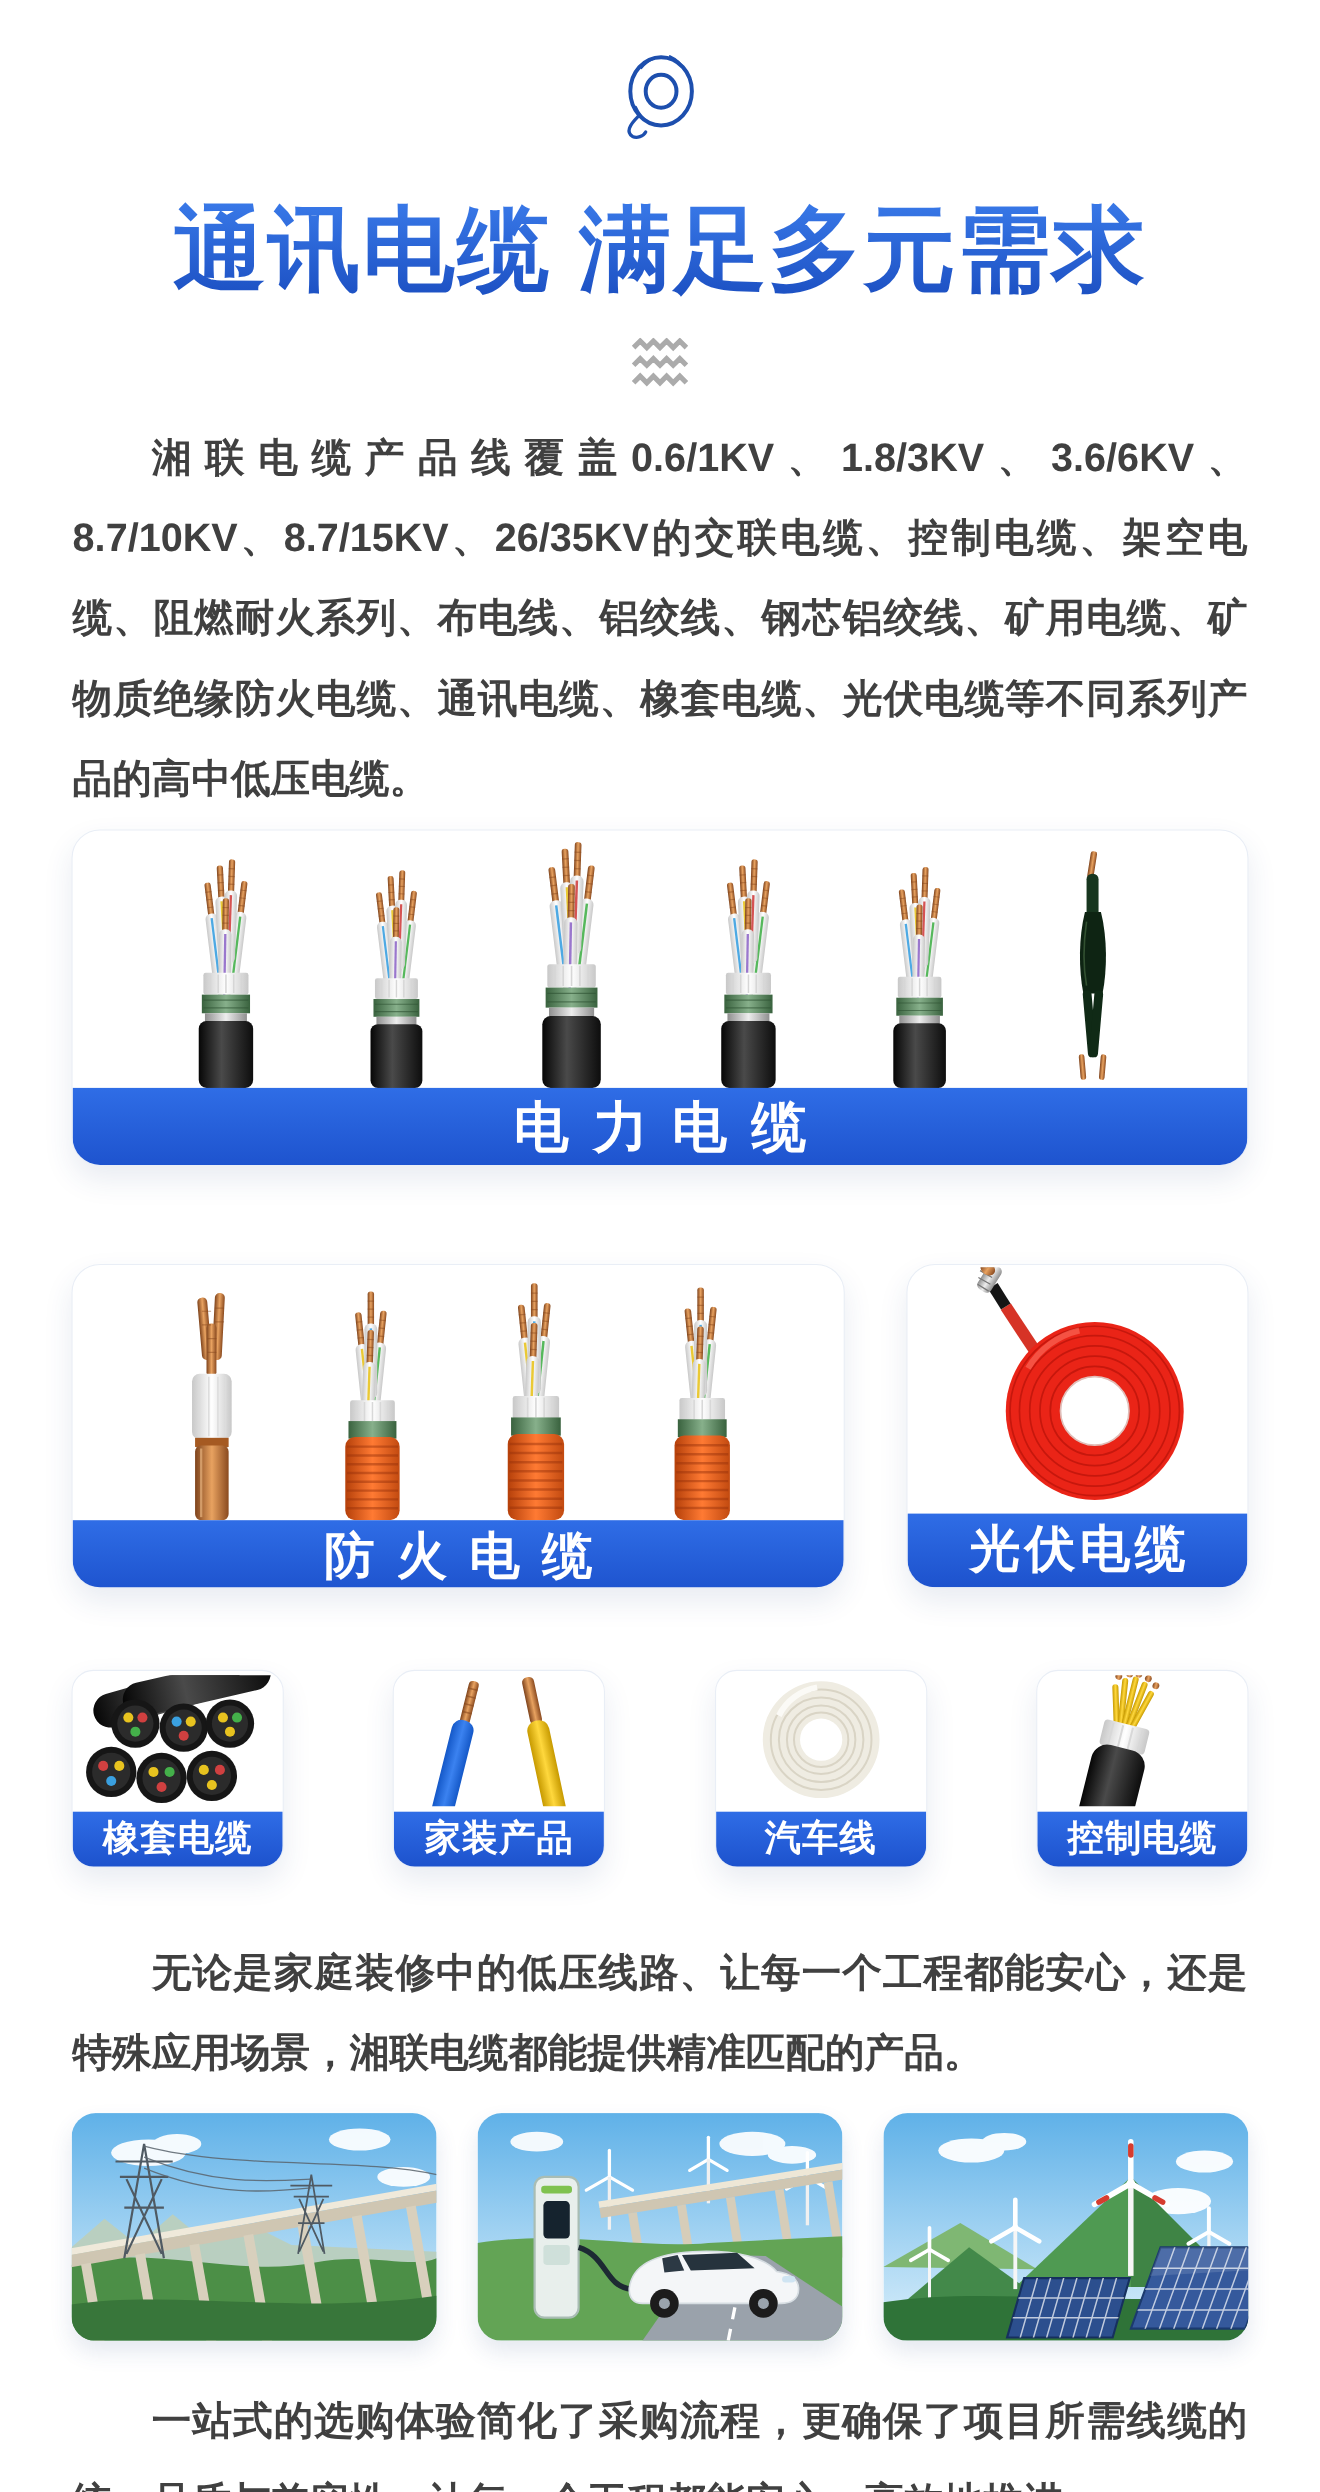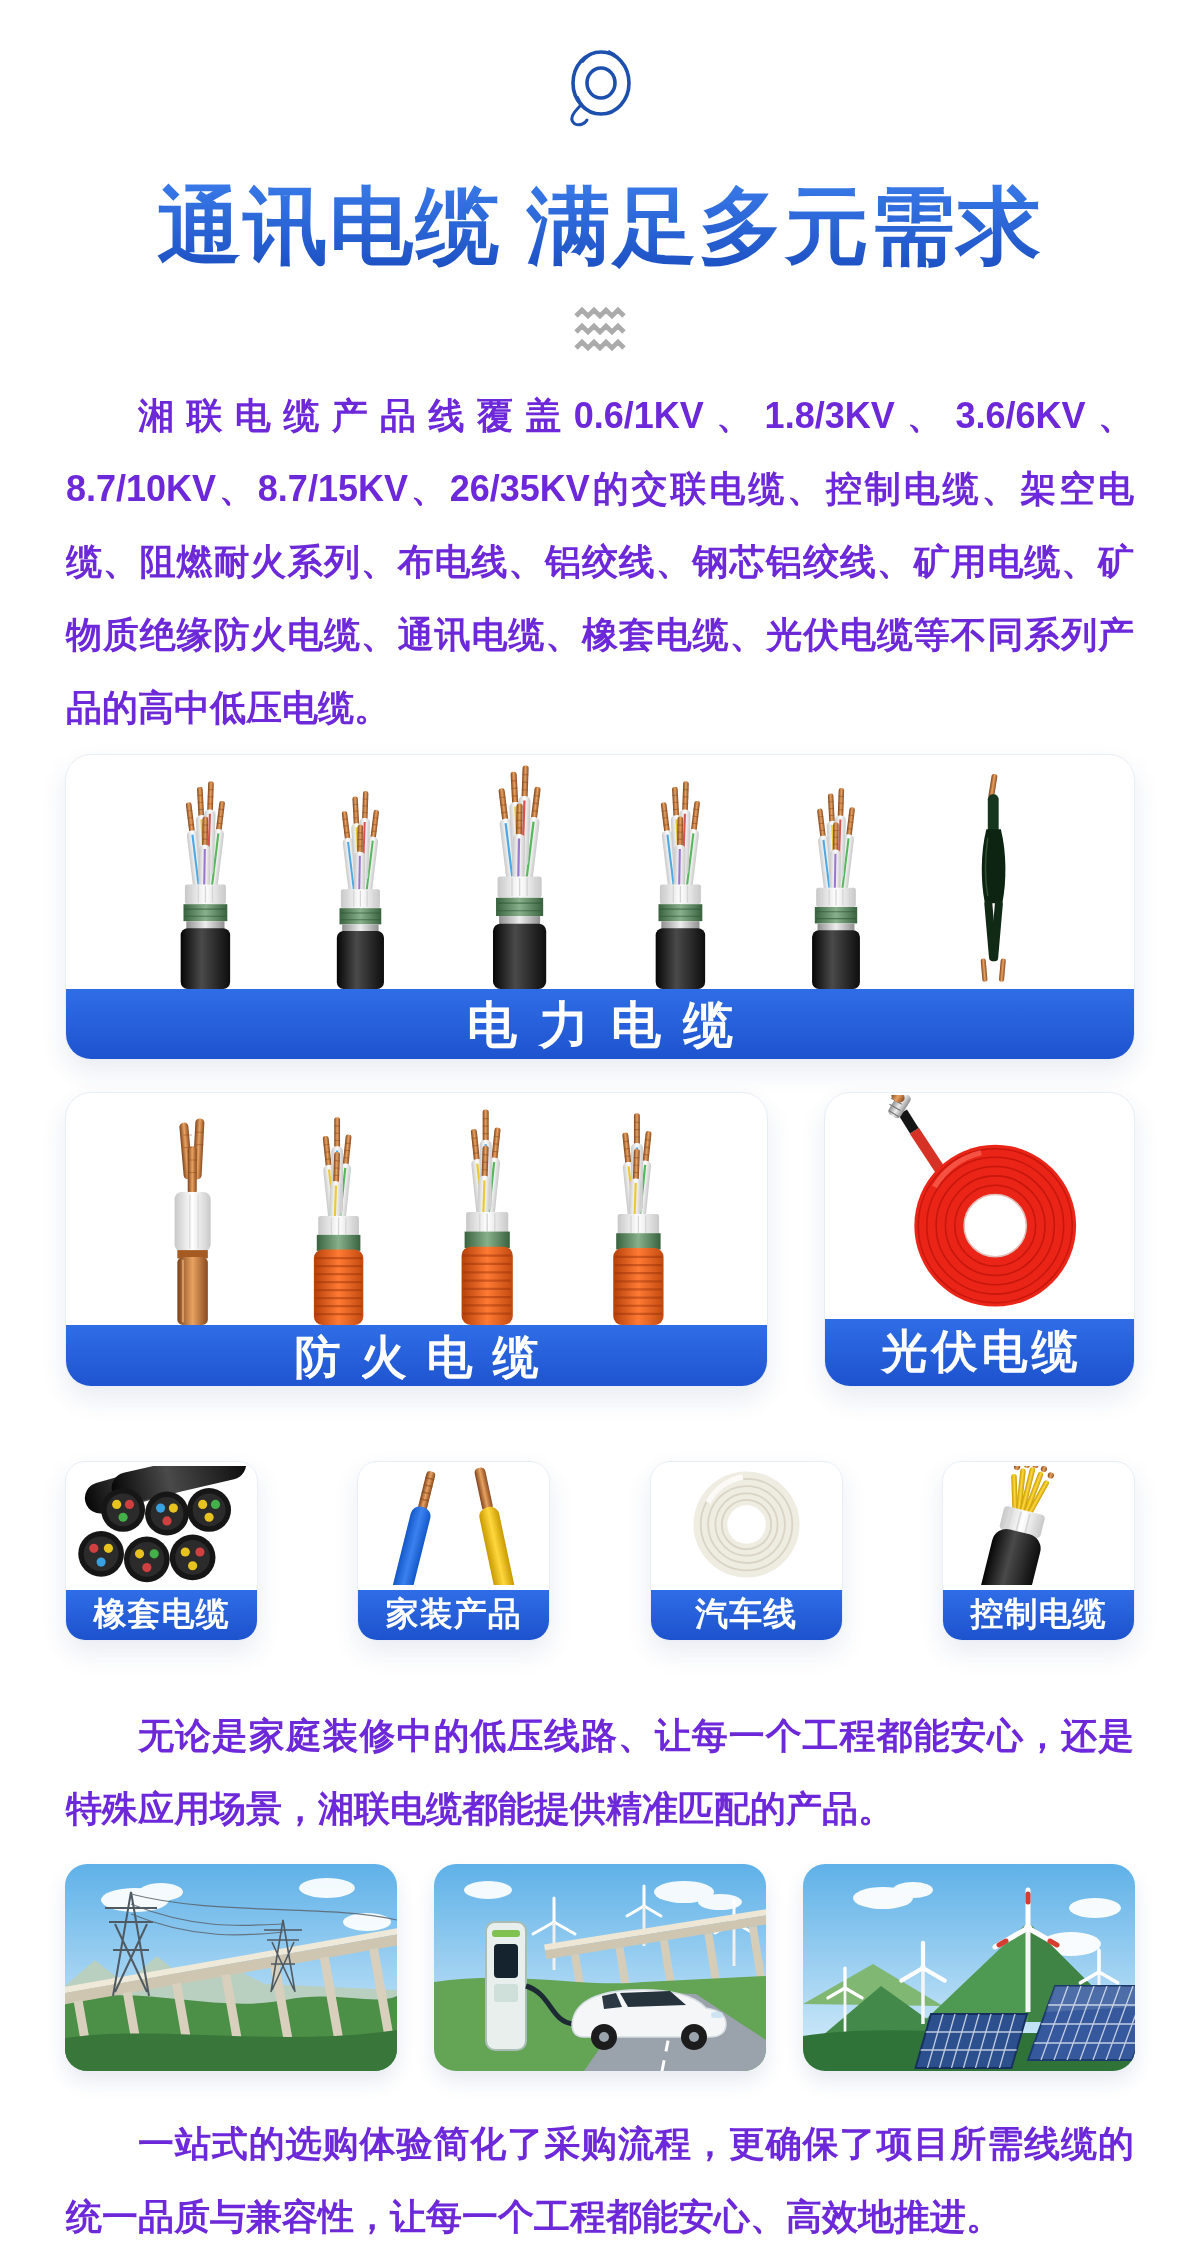--- a/index.html
+++ b/index.html
@@ -2,27 +2,27 @@
 <html><head>
 <meta charset="utf-8">
 <style>
 *{box-sizing:border-box}
 html,body{margin:0;padding:0}
 body{width:1200px;margin:0 auto;background:#fff;font-family:"Liberation Sans","DejaVu Sans",sans-serif;color:#151515}
 .page{width:1200px;min-height:2265px;overflow:hidden;background:#fff}
 .logo{display:block;margin:40px auto 0}
 .title{margin:44px 0 0;text-align:center;font-size:84px;line-height:1.2;font-weight:900;letter-spacing:2px;color:#2263d8;background:linear-gradient(180deg,#3b7ceb 0%,#1a4dc0 100%);-webkit-background-clip:text;background-clip:text;-webkit-text-fill-color:transparent}
 .waves{display:block;margin:30px auto 0}
-.body-text{margin:26px 66px 0;font-size:36px;line-height:73px;font-weight:600;text-align:justify;text-indent:72px;color:#6d28d9}
+.body-text{margin:26px 66px 0;font-size:36px;line-height:73px;font-weight:600;text-align:justify;text-indent:72px;color:#404040}
 .card{background:#fff;border:1px solid #e9eef6;border-radius:26px;box-shadow:0 12px 26px rgba(40,70,130,.10);display:flex;flex-direction:column;overflow:hidden}
 .banner{background:linear-gradient(180deg,#2f6de6 0%,#1d52cd 100%);color:#fff;font-weight:800;display:flex;align-items:center;justify-content:center;flex:0 0 auto}
 .card-power{margin:10px 65px 0;height:306px}
 .card-power .banner{height:74px;font-size:50px;letter-spacing:22px;text-indent:22px}
 .cable-row{flex:1;display:flex;align-items:flex-end;justify-content:space-evenly;padding:6px 24px 0}
-.row2{margin:32px 65px 0;display:flex;gap:56px}
+.row2{margin:89px 65px 0;display:flex;gap:56px}
 .card-fire{width:703px;height:295px}
 .card-pv{flex:1;height:295px}
 .row2 .banner{height:67px;font-size:46px}
 .card-fire .banner{letter-spacing:20px;text-indent:20px}
 .card-pv .banner{letter-spacing:4px;text-indent:4px}
 .pv-img{flex:1;display:flex;align-items:flex-end;justify-content:center;overflow:hidden}
 .row-small{margin:74px 65px 0;display:flex;justify-content:space-between}
 .card-small{width:193px;height:180px;border-radius:20px}
 .card-small .banner{height:50px;font-size:33px;letter-spacing:1px}
 .small-img{flex:1;display:flex;align-items:center;justify-content:center;overflow:hidden;padding:4px}

